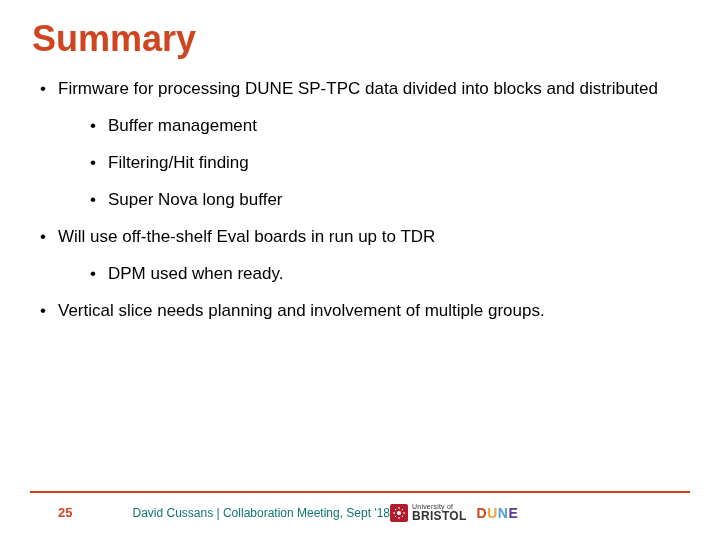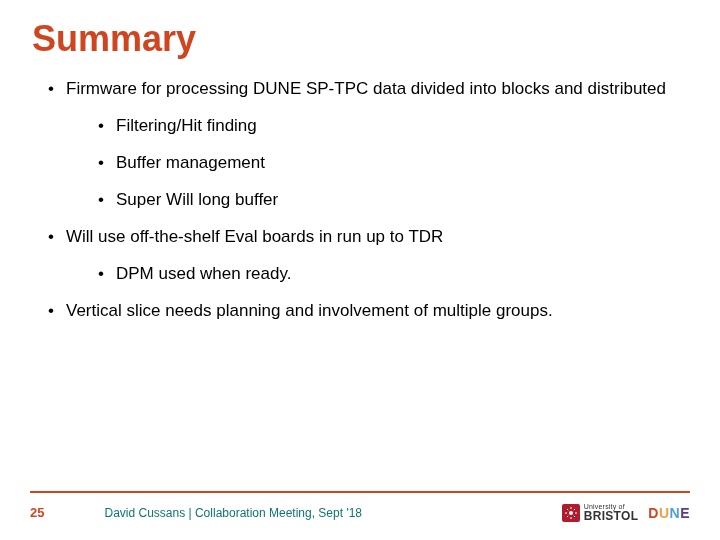--- a/index.html
+++ b/index.html
@@ -21,21 +21,21 @@
     position: relative;
   }
   .title {
     font-size: 36px;
     font-weight: bold;
     color: #cf4520;
     margin: 0 0 18px 2px;
   }
   ul.top {
     list-style: none;
-    margin: 12px;
+    margin: 4px;
     padding: 0 10px 0 6px;
     font-size: 17px;
     line-height: 1.35;
   }
   ul.top > li {
     position: relative;
     padding-left: 18px;
     margin-bottom: 14px;
   }
   ul.top > li::before {
@@ -73,23 +73,24 @@
     bottom: 18px;
   }
   .footer-rule {
     height: 2px;
     background: #cf4520;
     margin-bottom: 10px;
   }
   .footer-row {
     display: flex;
     align-items: center;
-    justify-content: space-between;
+    justify-content: flex-start;
     font-size: 12px;
     color: #555;
+    margin-left: 28px;
   }
   .footer-left {
     display: flex;
     align-items: center;
     gap: 60px;
   }
   .page-num {
     color: #cf4520;
     font-weight: bold;
     font-size: 13px;
@@ -143,23 +144,23 @@
 <body>
 
 <div class="slide">
 
   <h1 class="title">Summary</h1>
 
   <ul class="top">
     <li>
       <span>Firmware for processing DUNE SP-TPC data divided into blocks and distributed</span>
       <ul class="sub">
+        <li><span>Buffer management</span></li>
         <li><span>Filtering/Hit finding</span></li>
-        <li><span>Buffer management</span></li>
-        <li><span>Super Will long buffer</span></li>
+        <li><span>Super Nova long buffer</span></li>
       </ul>
     </li>
     <li>
       <span>Will use off-the-shelf Eval boards in run up to TDR</span>
       <ul class="sub">
         <li><span>DPM used when ready.</span></li>
       </ul>
     </li>
     <li>
       <span>Vertical slice needs planning and involvement of multiple groups.</span>

